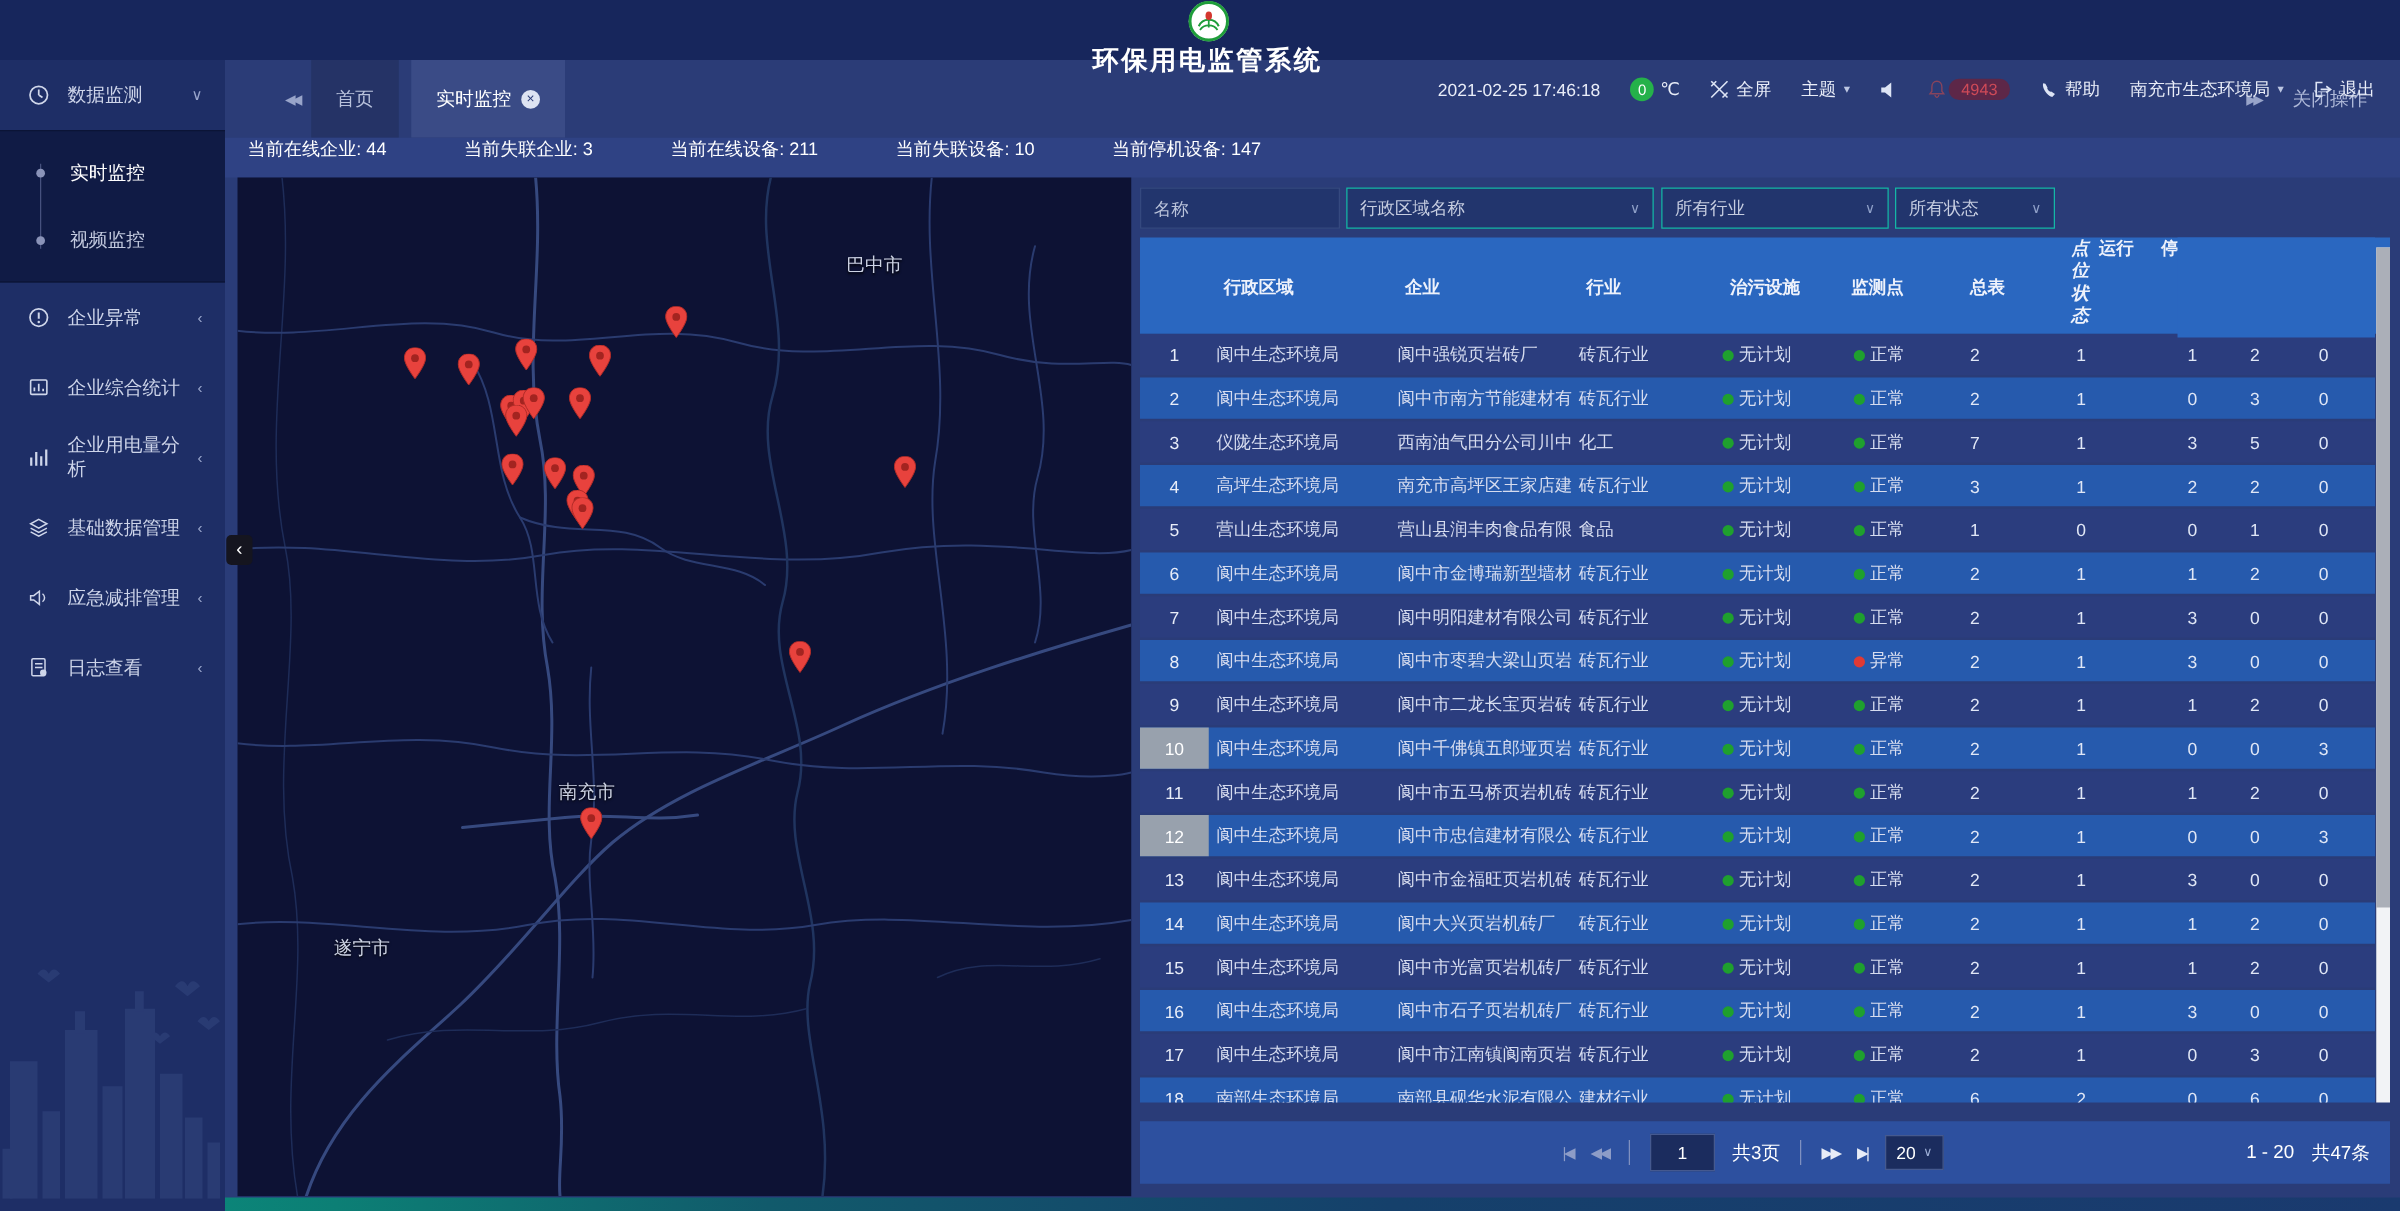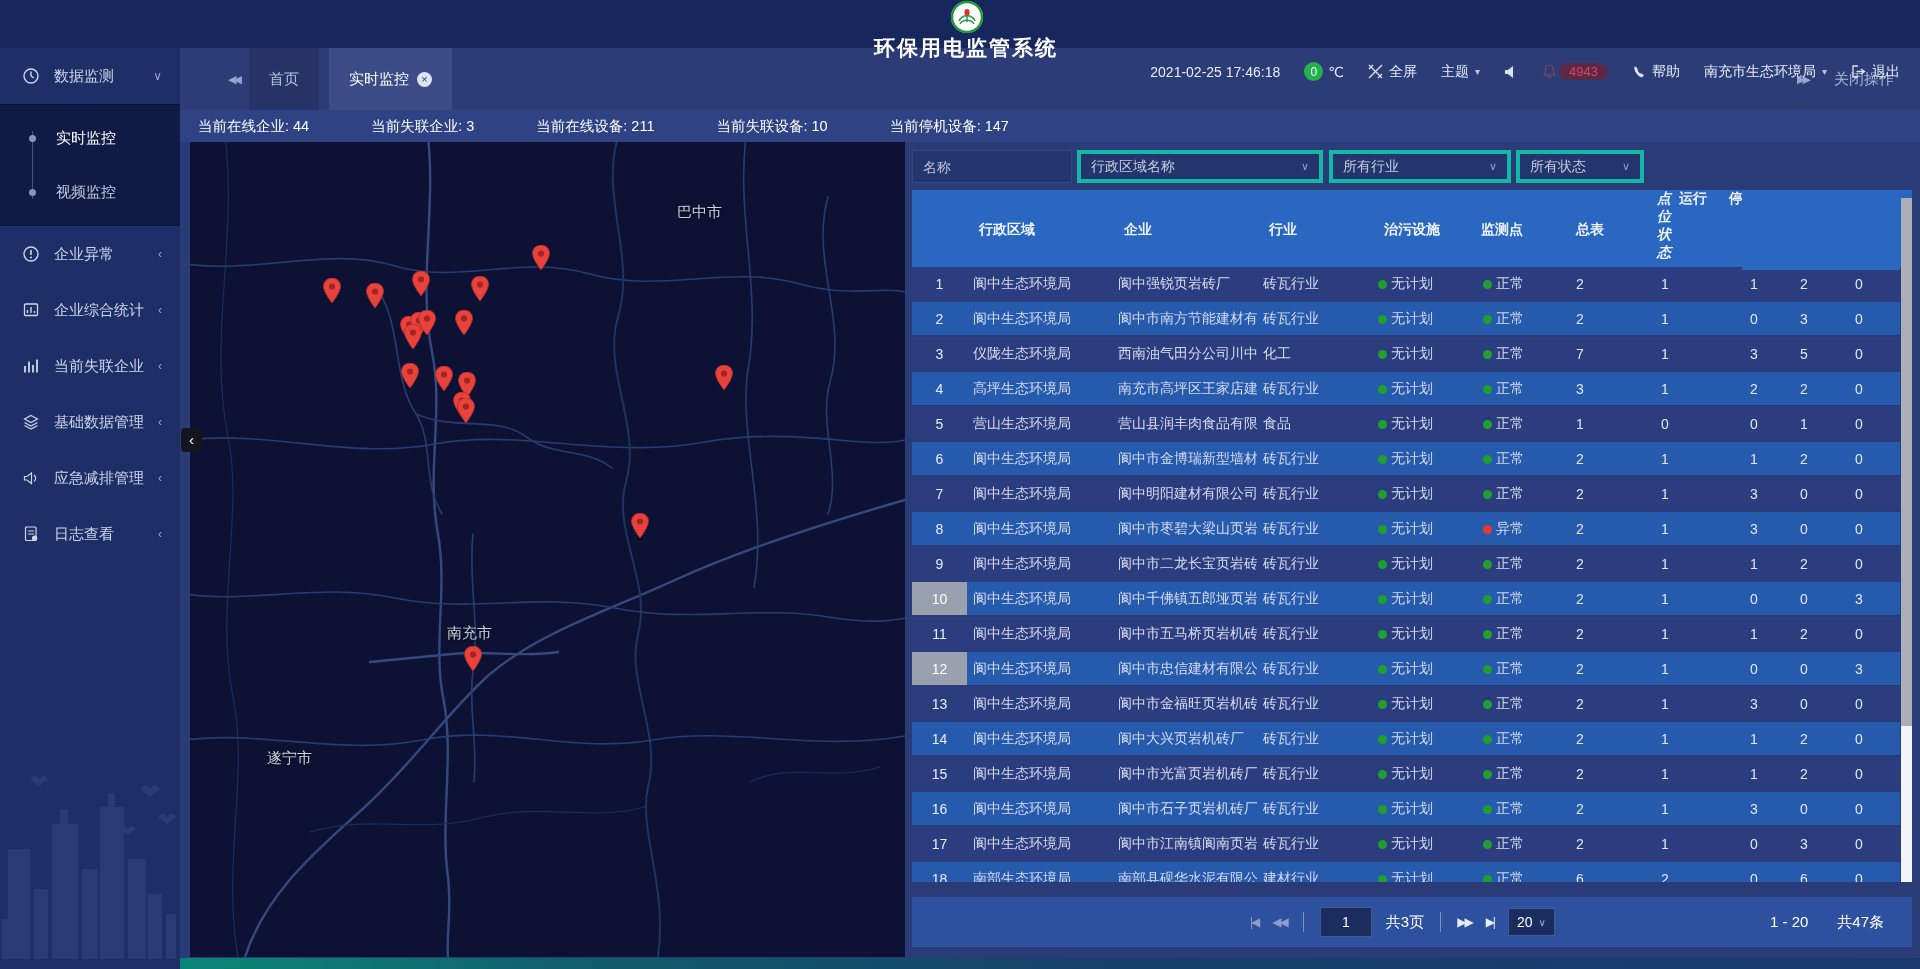--- a/index.html
+++ b/index.html
@@ -44,41 +44,41 @@
     margin-left:10px;cursor:pointer;}
   .tab.active{background:#3a4b86;color:#fff;gap:8px;}
   .tclose{width:15px;height:15px;border-radius:50%;background:#dde3f2;color:#2b3c77;font-size:11px;
     display:flex;align-items:center;justify-content:center;line-height:1;}
   .tb-right{margin-left:auto;display:flex;align-items:center;gap:26px;padding-right:26px;}
   .tb-right .tb-icon{margin-left:0;}
   .tb-label{color:#aeb8d8;font-size:15px;cursor:pointer;}
 
   
   .statsbar{position:absolute;left:180px;top:110px;width:1740px;height:32px;background:#2f4284;
-    display:flex;align-items:center;gap:62px;padding-left:18px;box-sizing:border-box;color:#fff;font-size:14.5px;}
+    display:flex;gap:62px;padding-left:18px;box-sizing:border-box;color:#fff;font-size:14.5px;}
 
   
   .map{position:absolute;left:190px;top:142px;width:715px;height:815px;background:#0d1234;overflow:hidden;}
   .map svg.roads{position:absolute;left:0;top:0;}
   .roads path{fill:none;stroke-linecap:round;}
   .r0{stroke:#1e2c58;stroke-width:1.2px;}
   .r1{stroke:#2a3b6f;stroke-width:1.6px;}
   .r2{stroke:#36497f;stroke-width:2.4px;}
   .rv{stroke:#20345f;stroke-width:2px;}
   .city-label{position:absolute;color:#cdd3e4;font-size:15px;text-shadow:0 1px 2px #000;white-space:nowrap;}
   .pin{position:absolute;transform:translate(-50%,-100%);cursor:pointer;}
   .collapse-btn{position:absolute;left:181px;top:428px;width:21px;height:24px;border:none;border-radius:4px;
     background:#15151f;color:#fff;font-size:15px;line-height:22px;text-align:center;padding:0;cursor:pointer;z-index:25;}
 
   
   .filters{position:absolute;left:912px;top:150px;height:33px;z-index:5;}
   .filters input{position:absolute;left:0;top:0;width:160px;height:33px;background:#22356d;border:1px solid #35497f;
     color:#e5eaf6;font-size:14px;padding:0 10px;box-sizing:border-box;outline:none;}
   .filters input::placeholder{color:#bac3da;}
-  .sel{position:absolute;top:0;height:33px;background:#22356d;border:4px solid #14b8a6;box-sizing:border-box;
+  .sel{position:absolute;top:0;height:33px;background:#22356d;border:1px solid #14b8a6;box-sizing:border-box;
     color:#c6cde0;font-size:14px;display:flex;align-items:center;padding:0 10px;cursor:pointer;}
   .sel .chev{margin-left:auto;color:#8fa0c8;font-size:11px;}
   .sel.s1{left:165px;width:246px;}
   .sel.s2{left:417px;width:182px;}
   .sel.s3{left:604px;width:128px;}
 
   
   .table{position:absolute;left:912px;top:190px;width:1000px;height:692px;}
   .thead{display:grid;grid-template-columns:55px 145px 145px 115px 105px 95px 85px 85px 158px 12px;
     height:77px;background:#2a67c0;color:#eef2fb;font-size:14px;font-weight:bold;}
@@ -109,21 +109,21 @@
   .pg-left{display:flex;align-items:center;gap:14px;margin-left:338px;}
   .pg-ico{font-size:12px;letter-spacing:-2px;color:#e8ecf7;cursor:pointer;white-space:nowrap;}
   .pg-ico.dim{color:#8d9cc7;}
   .pg-sep{width:1px;height:20px;background:#7f90c0;margin:0 2px;}
   .pg-input{width:46px;height:26px;background:#1b2c5e;border:1px solid #45598f;color:#fff;text-align:center;
     font-size:14px;outline:none;}
   .pg-total{font-size:15px;}
   .pg-size{display:flex;align-items:center;gap:6px;background:#1b2c5e;border:1px solid #45598f;
     height:26px;padding:0 8px;font-size:14px;cursor:pointer;}
   .pg-size .chev{font-size:10px;color:#9fb0d8;}
-  .pg-right{margin-left:auto;padding-right:28px;font-size:15px;display:flex;gap:29px;}
+  .pg-right{margin-left:auto;padding-right:16px;font-size:15px;display:flex;gap:14px;}
 
   .bottomstrip{position:absolute;left:0;top:958px;width:1920px;height:11px;
     background:linear-gradient(90deg,#0a8f7f 0%,#0c7f75 14%,#115a6b 32%,#15406b 58%,#1a3a6f 100%);}
   svg.ic{display:block;}
 </style>
 </head>
 <body>
 
 <div class="app">
 
@@ -234,21 +234,21 @@
             <span class="mi-caret">‹</span>
           </div>
         </div>
         <div class="menu-group">
           <div class="menu-item">
             <span class="mi-icon">
               <svg class="ic" width="18" height="18" viewBox="0 0 18 18">
                 <path d="M3 15.5 V9 M7 15.5 V4.5 M11 15.5 V8 M15 15.5 V2.5" stroke="#cfd6ea" stroke-width="1.8" fill="none"></path>
               </svg>
             </span>
-            <span class="mi-label">当前失联企业</span>
+            <span class="mi-label">企业用电量分析</span>
             <span class="mi-caret">‹</span>
           </div>
         </div>
         <div class="menu-group">
           <div class="menu-item">
             <span class="mi-icon">
               <svg class="ic" width="18" height="18" viewBox="0 0 18 18">
                 <path d="M9 2.5 L15.5 6 L9 9.5 L2.5 6 Z" stroke="#cfd6ea" fill="none" stroke-width="1.2"></path>
                 <path d="M2.5 9.5 L9 13 L15.5 9.5" stroke="#cfd6ea" fill="none" stroke-width="1.2"></path>
                 <path d="M2.5 12.5 L9 16 L15.5 12.5" stroke="#cfd6ea" fill="none" stroke-width="1.2"></path>

